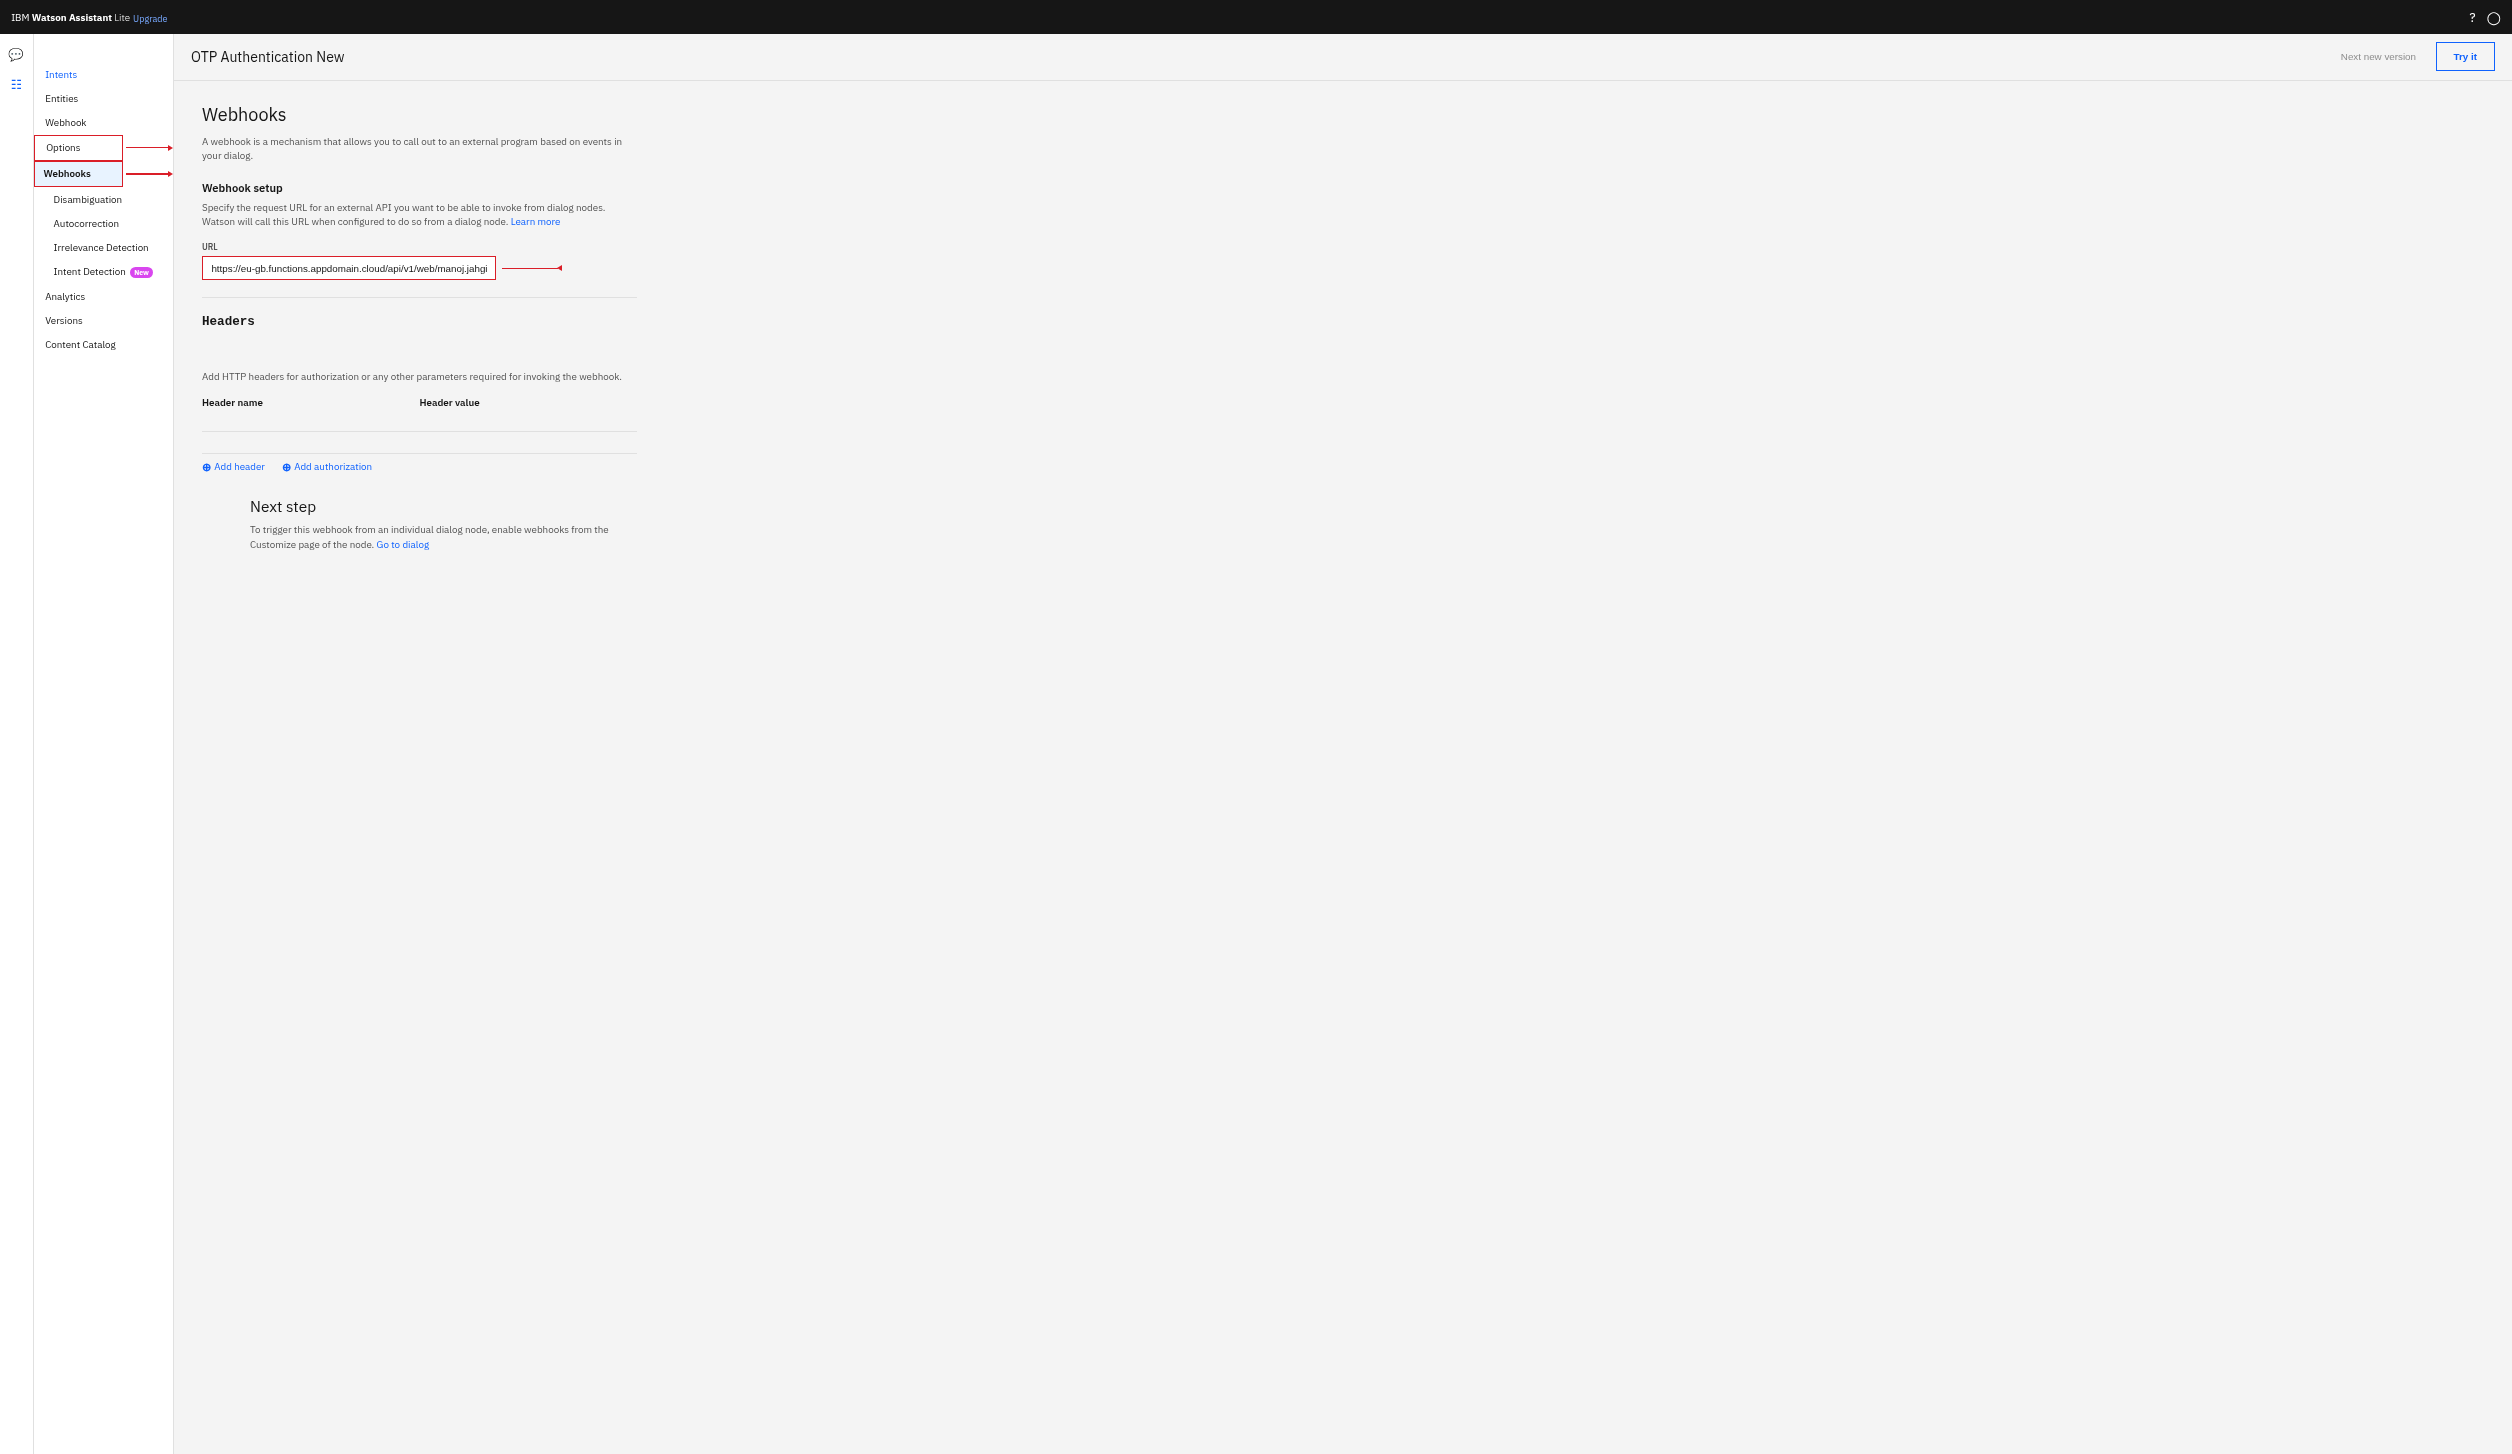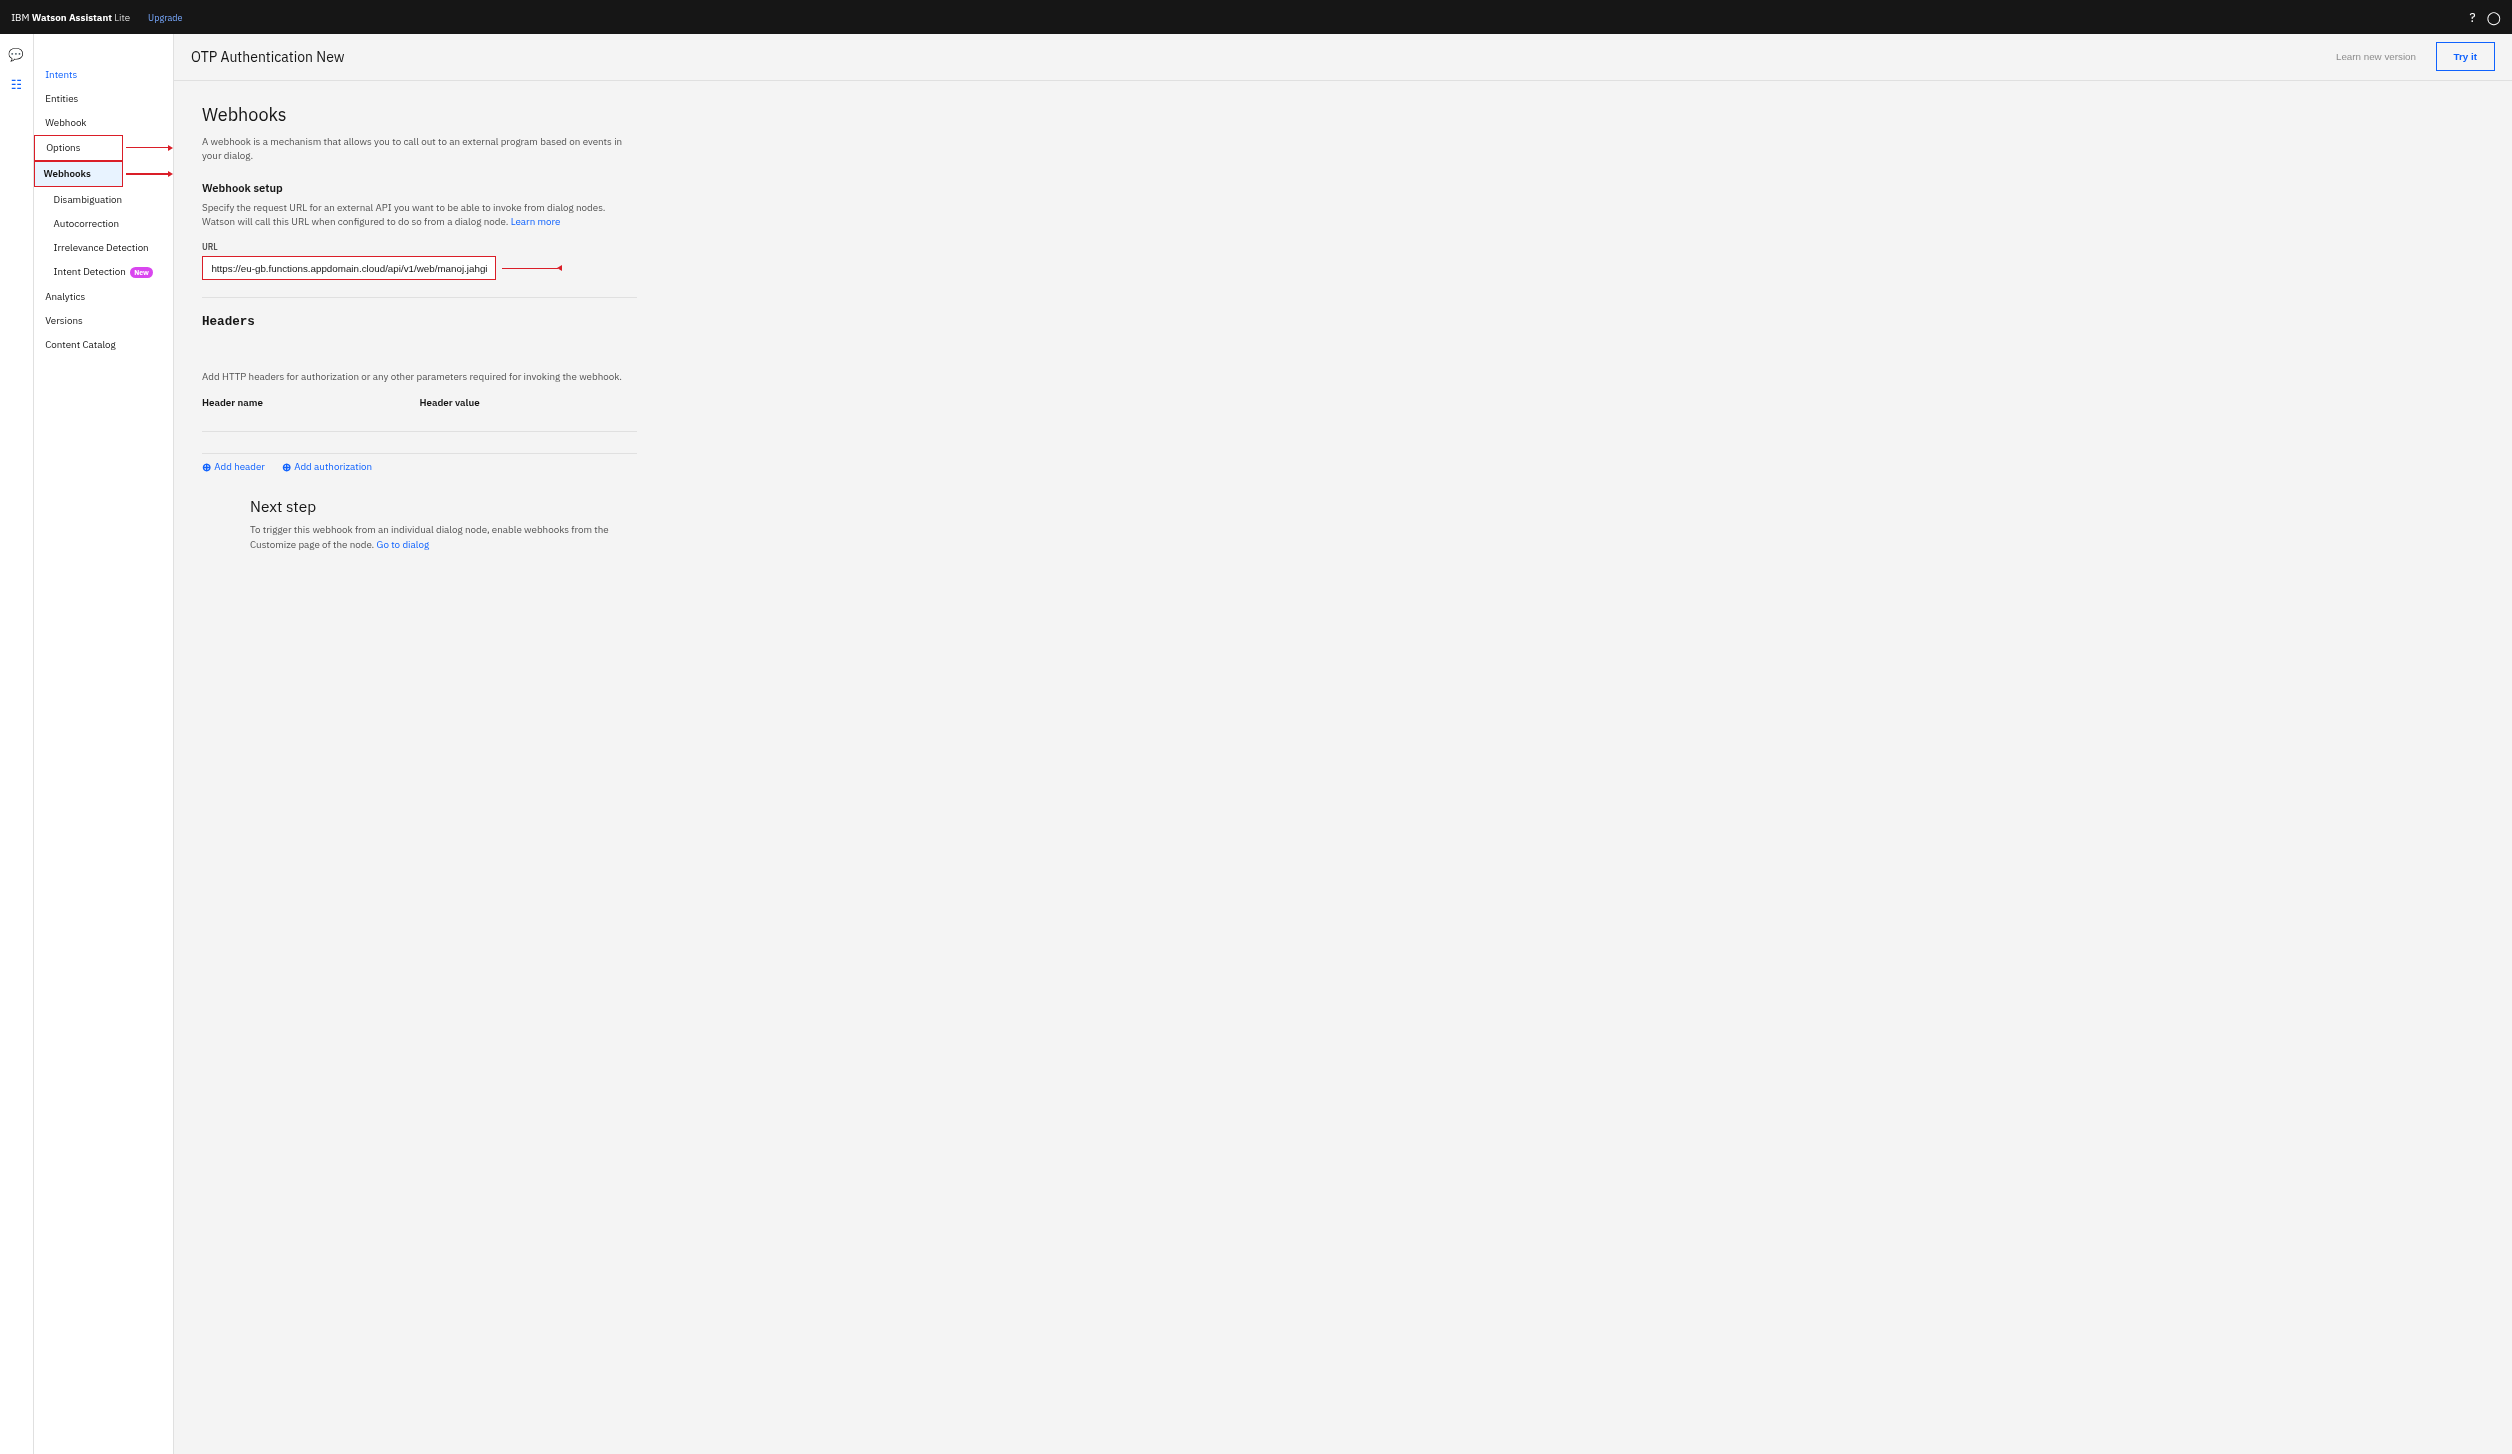--- a/index.html
+++ b/index.html
@@ -8,21 +8,21 @@
     
     .topbar {
       display: flex;
       align-items: center;
       background: #161616;
       color: #fff;
       height: 34px;
       padding: 0 11.2px;
       justify-content: space-between;
     }
-    .topbar-left { display: flex; align-items: center; gap: 18px; }
+    .topbar-left { display: flex; align-items: flex-end; gap: 3px; }
     .topbar-brand { font-size: 9.8px; color: #fff; }
     .topbar-brand span.watson { font-weight: 700; }
     .topbar-brand span.lite { font-weight: 300; }
     .topbar-upgrade { color: #78a9ff; font-size: 9px; cursor: pointer; }
     .topbar-right { display: flex; align-items: center; gap: 11.2px; }
     .topbar-icon { color: #fff; cursor: pointer; font-size: 12.6px; }
 
     
     .page-container { display: flex; height: calc(100vh - 34px); }
 
@@ -256,21 +256,21 @@
     <a class="nav-item">Analytics</a>
     <a class="nav-item">Versions</a>
     <a class="nav-item">Content Catalog</a>
   </div>
 
   <div class="main-content">
 
     <div class="page-header">
       <h1 class="page-title">OTP Authentication New</h1>
       <div class="header-actions">
-        <button class="btn-save-version">Learn new version</button>
+        <button class="btn-save-version">Next new version</button>
         <button class="btn-try-it">Try it</button>
       </div>
     </div>
 
     <div class="content-area">
 
       <h2 class="section-title">Webhooks</h2>
       <p class="section-desc">A webhook is a mechanism that allows you to call out to an external program based on events in your dialog.</p>
 
       <h3 class="subsection-title">Webhook setup</h3>

